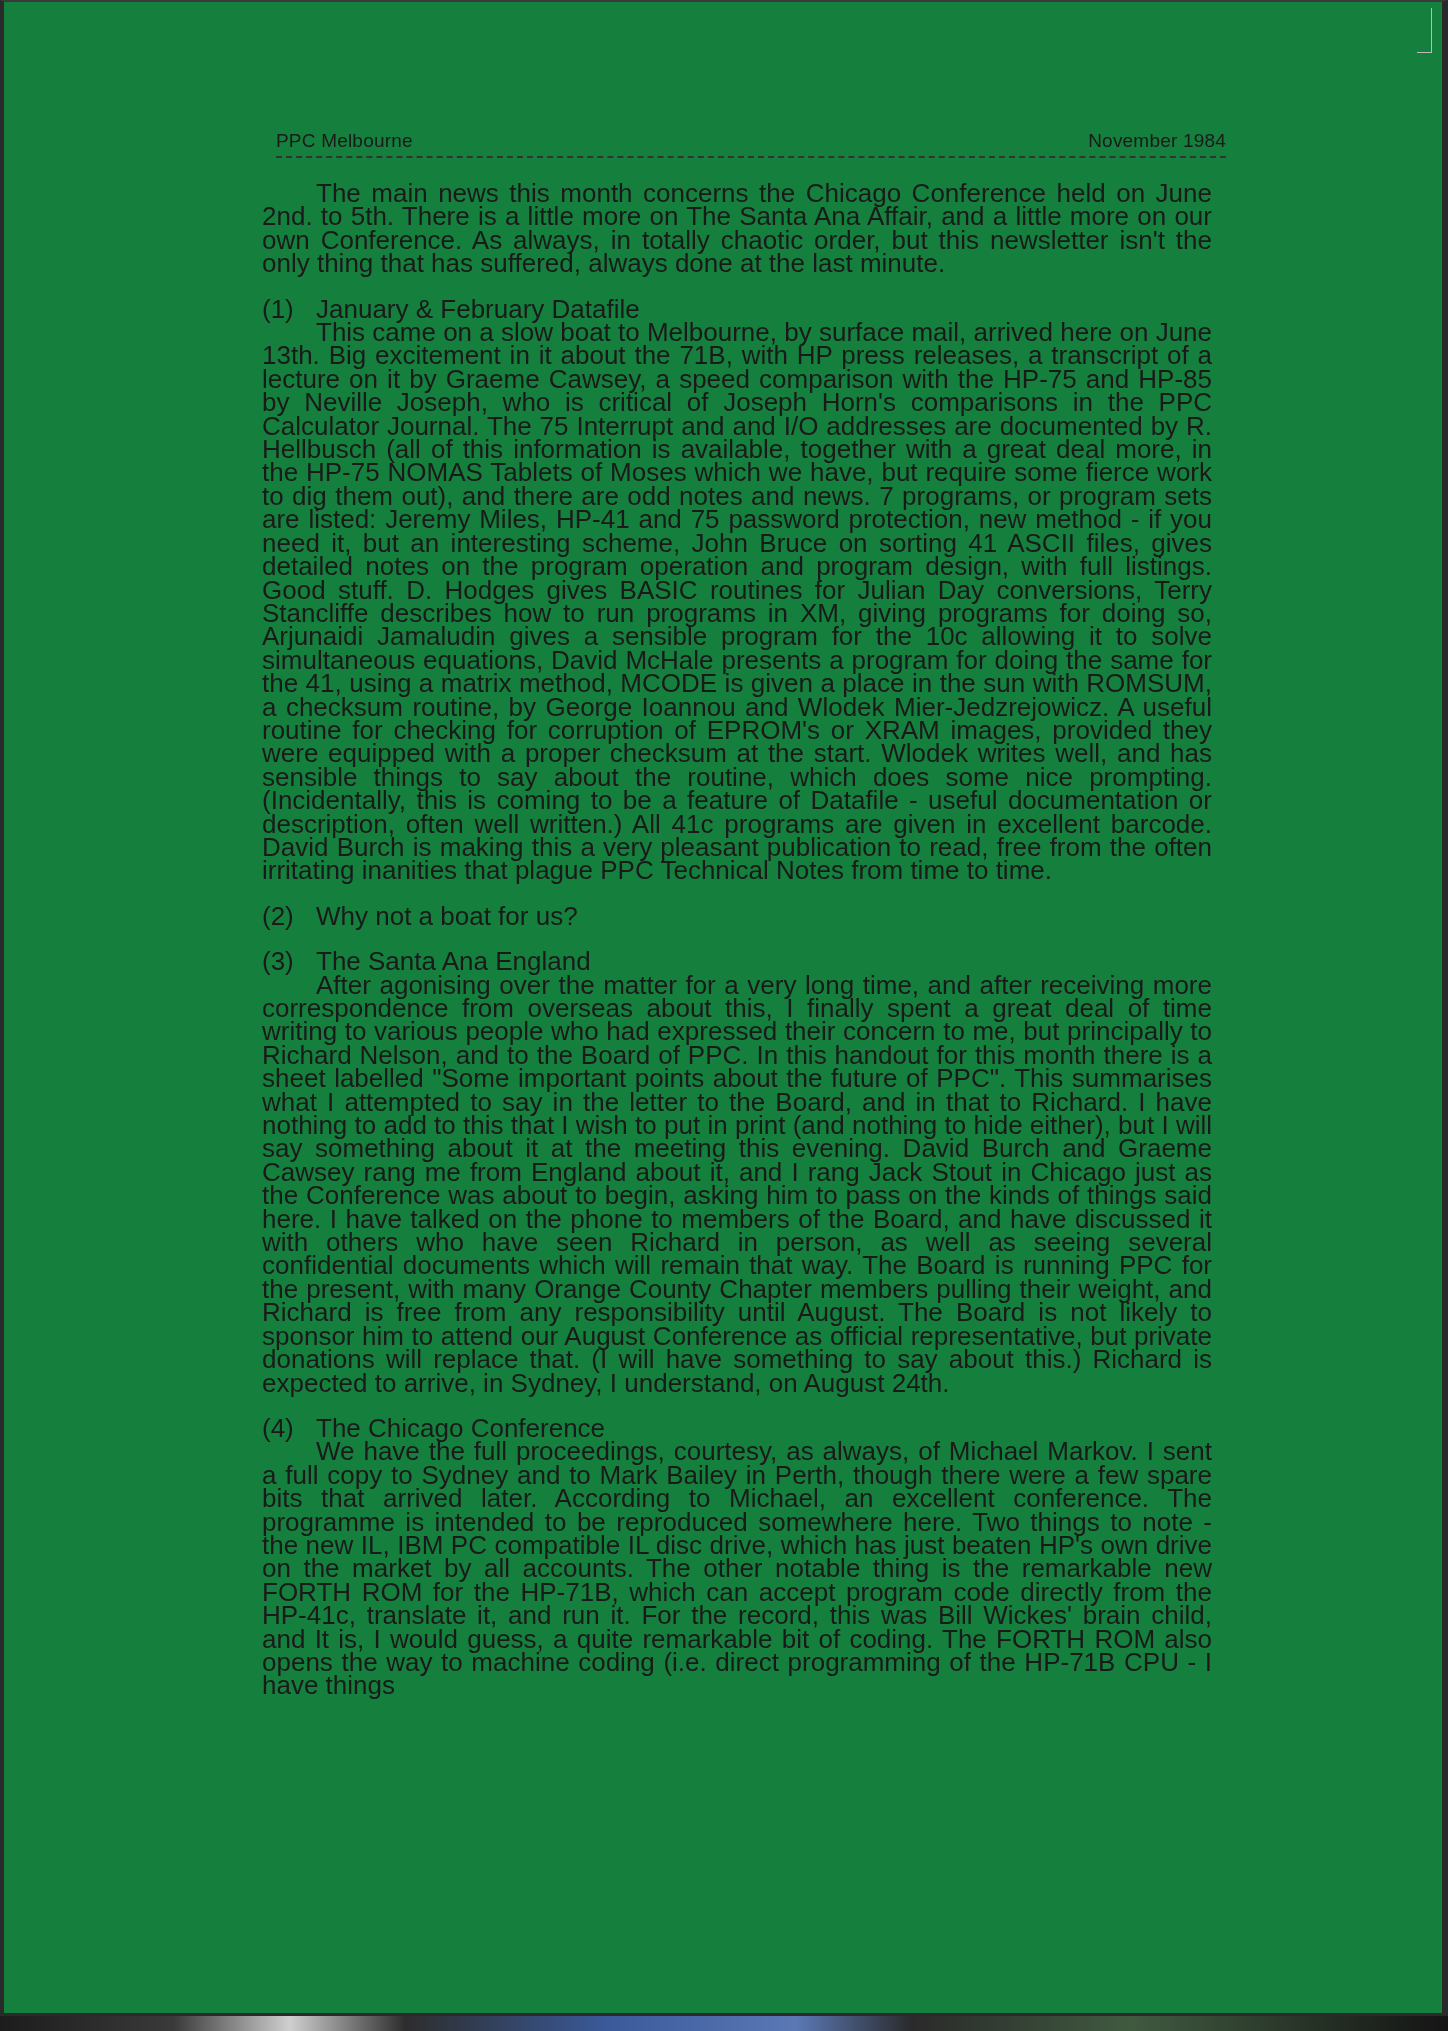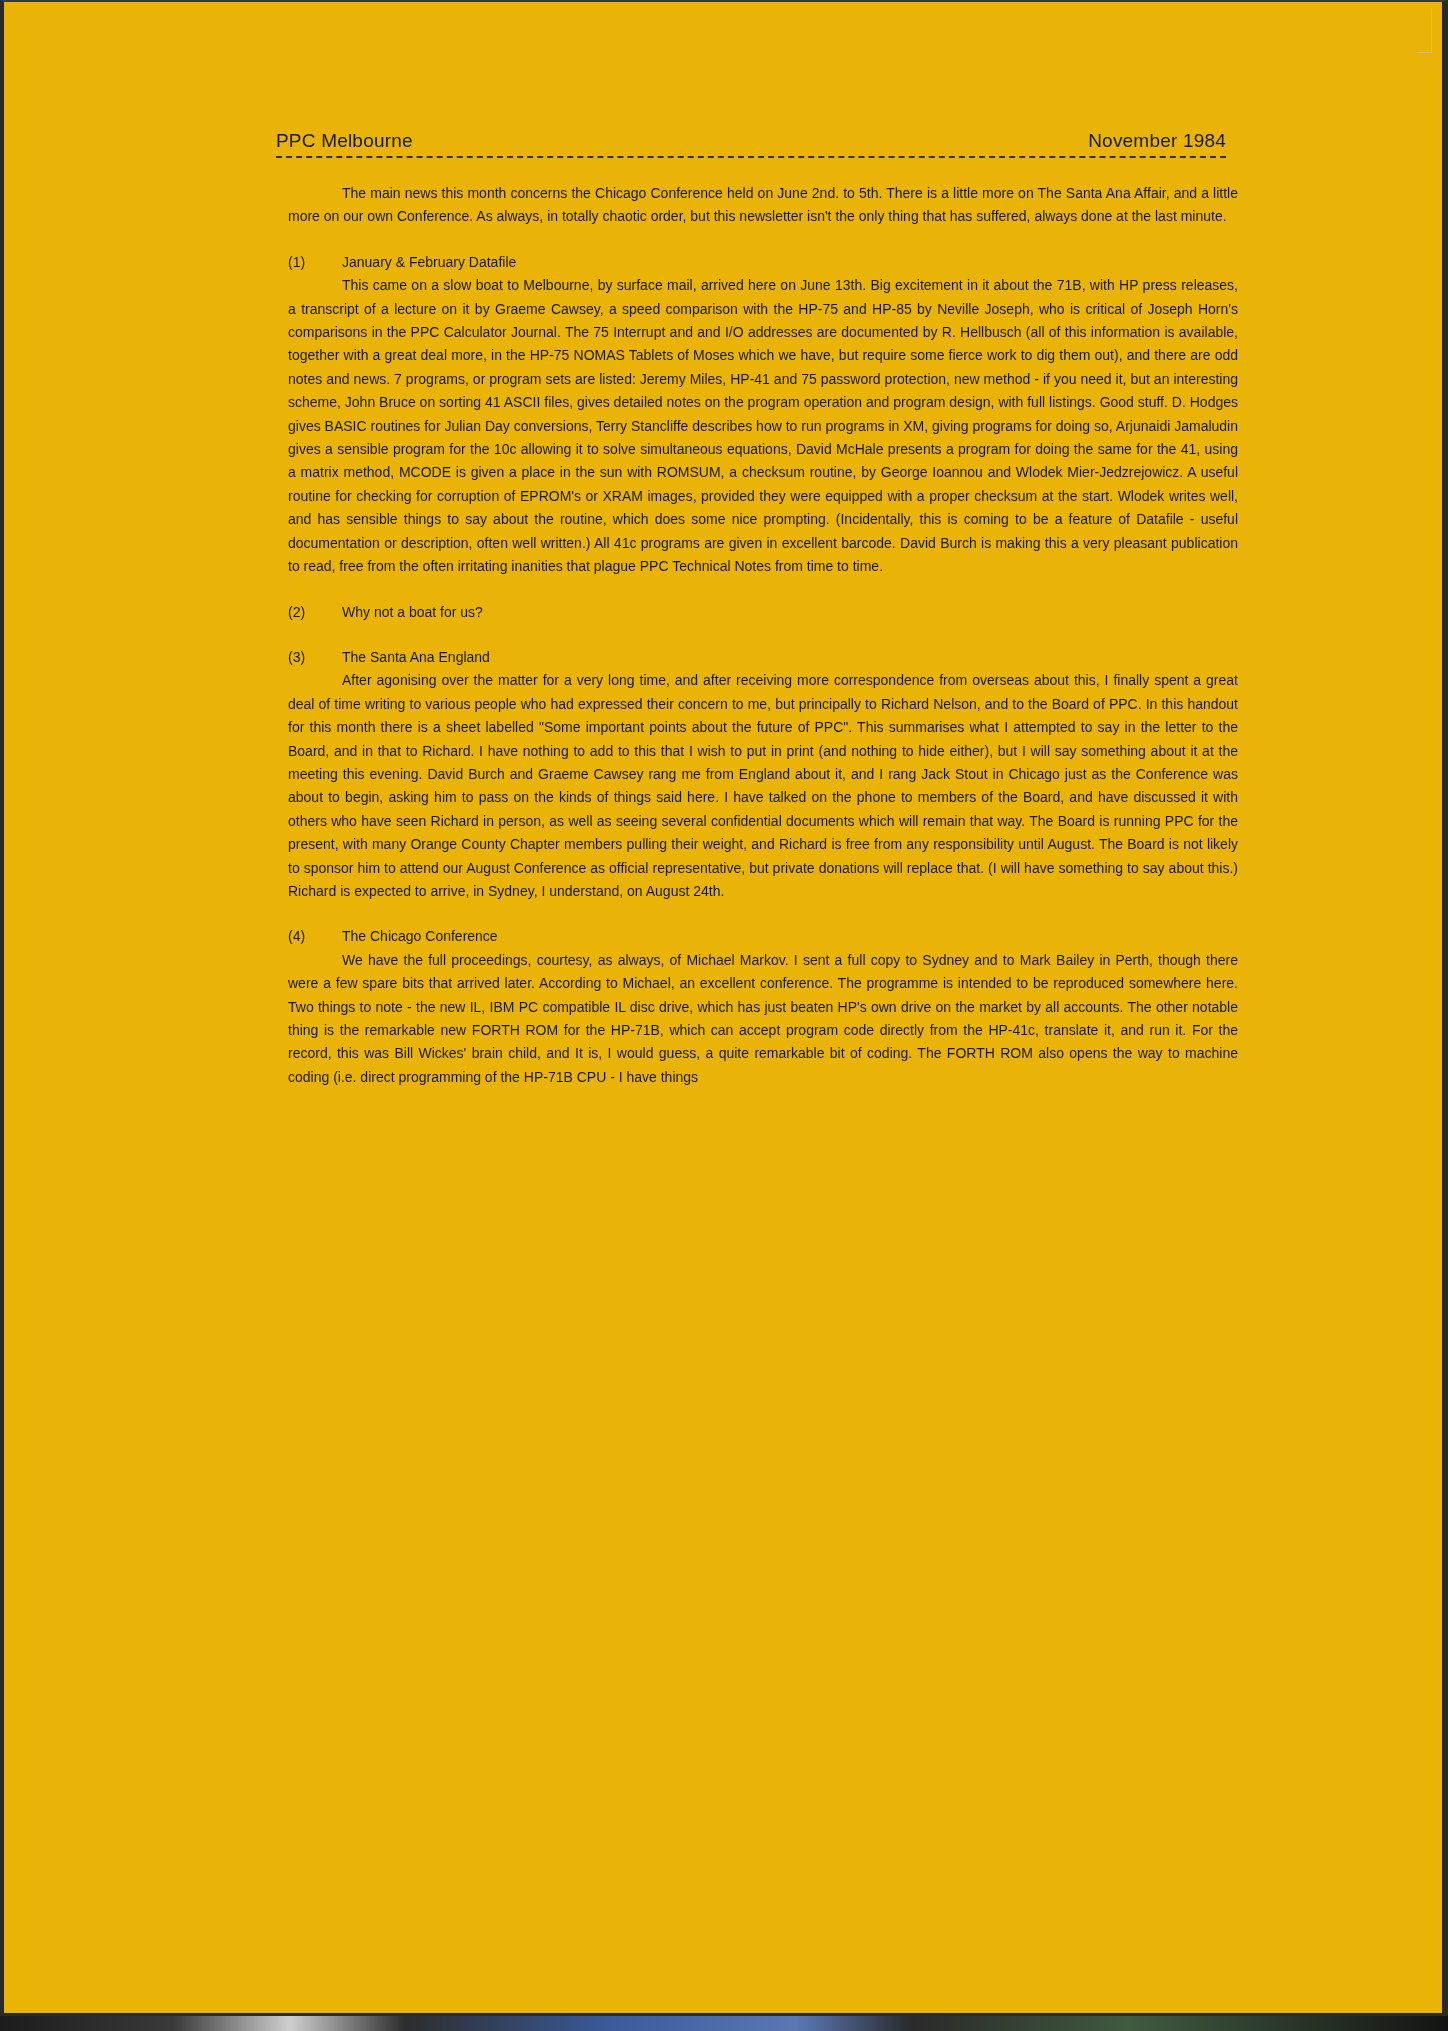--- a/index.html
+++ b/index.html
@@ -9,40 +9,40 @@
     font-family: "Liberation Sans", "DejaVu Sans", sans-serif;
     color: #1a1a1a;
   }
   .page-frame {
     position: absolute; left: 0; top: 0; width: 1448px; height: 2016px;
     box-sizing: border-box;
     border-left: 4px solid #2a2a2a;
     border-right: 6px solid #2a2a2a;
     border-top: 2px solid #3a3a3a;
     border-bottom: 3px solid #2a2a2a;
-    background: #eab308;
+    background: #15803d;
   }
   .bottom-strip {
     position: absolute; left: 0; top: 2016px; width: 1448px; height: 15px;
     background: linear-gradient(90deg, #1c1c1c 0%, #3a3a3a 12%, #cfcfcf 20%, #2d2d2d 28%, #3a5a9a 42%, #5b78b5 55%, #2a2a2a 63%, #405a40 78%, #141414 100%);
   }
   .corner-mark {
     position: absolute; right: 10px; top: 6px; width: 14px; height: 44px;
     border-right: 1px solid #bbb; border-bottom: 1px solid #bbb;
   }
   .header {
     position: absolute; left: 272px; top: 128px; width: 950px;
     display: flex; justify-content: space-between; align-items: flex-end;
     font-size: 19px; letter-spacing: 0.2px;
     padding-bottom: 4px;
     border-bottom: 2px dashed #333;
   }
   .content {
-    position: absolute; left: 284px; top: 180px; width: 950px;
-    font-size: 14px; line-height: 23.4px;
+    position: absolute; left: 258px; top: 180px; width: 950px;
+    font-size: 26px; line-height: 23.4px;
     text-align: justify;
   }
   .content p { margin: 0; text-indent: 54px; }
   .section { margin-top: 22px; }
   .section-title { display: flex; }
   .section-num { width: 54px; flex: none; }
 </style>
 </head>
 <body>
 

